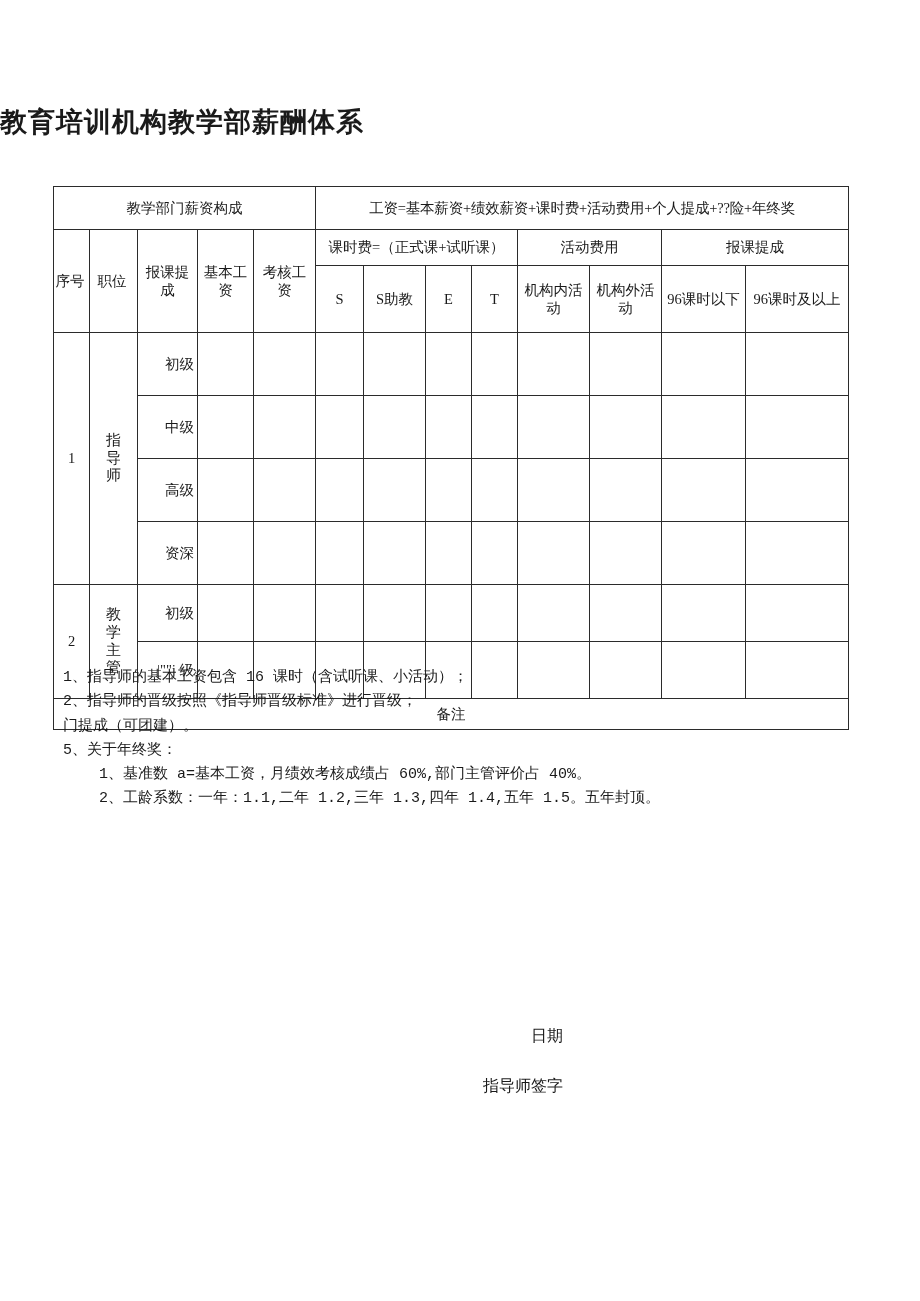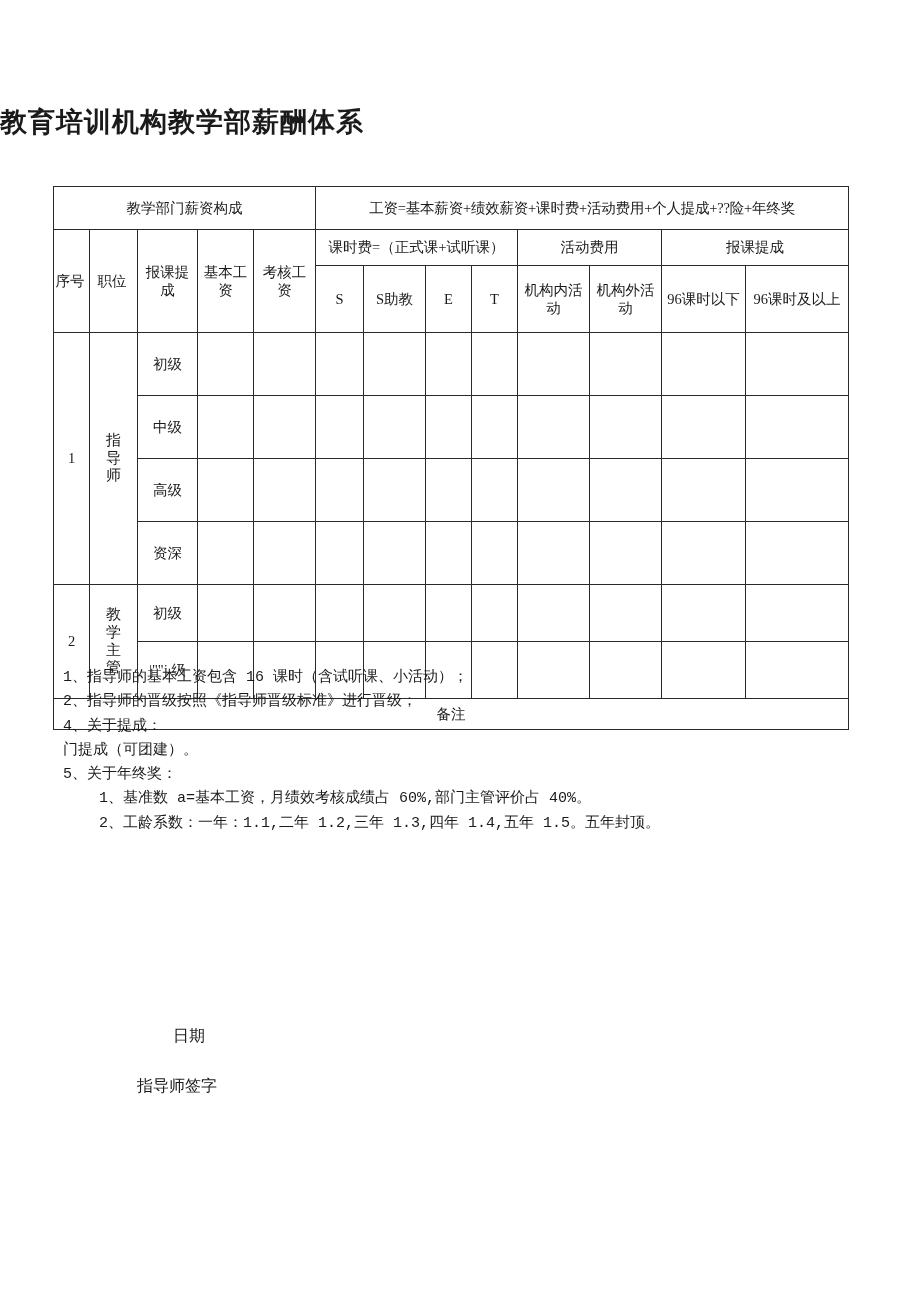--- a/index.html
+++ b/index.html
@@ -97,21 +97,21 @@
 
   
   .vertical-text {
     display: block;
     line-height: 1.18;
     text-align: center;
     font-size: 15px;
   }
   .vertical-text span { display: block; }
 
-  .level-cell { text-align: center; padding-left: 6px; font-size: 15px; margin-left: 13px; }
+  .level-cell { text-align: right; padding-left: 6px; font-size: 15px; margin-left: 13px; }
 
   .remark-row td {
     height: 26px;
     text-align: center;
     font-size: 14px;
     border-left: 1px solid #ffffff;
     border-right: 1px solid #ffffff;
     border-top: 1px solid #2b2b2b;
     border-bottom: 1px solid #2b2b2b;
   }
@@ -134,20 +134,21 @@
 
   
   .sig {
     position: absolute;
     left: 63px;
     top: 1028px;
     width: 500px;
     font-size: 16px;
     line-height: 1;
     font-family: "Liberation Serif", "DejaVu Serif", serif;
+    text-align: right;
   }
   .sig .date-line { padding-left: 110px; margin-bottom: 34px; }
   .sig .sign-line { padding-left: 74px; margin-top: 22px; }
 </style>
 </head>
 <body>
 
 <div class="page">
 
   <div class="doc-title">教育培训机构教学部薪酬体系</div>
@@ -298,21 +299,20 @@
       <tr class="remark-row">
         <td colspan="13">备注</td>
       </tr>
     </tbody>
       </table>
   </div>
 
   <div class="notes">
     <p class="note-l1">1、指导师的基本工资包含 16 课时（含试听课、小活动）；</p>
     <p class="note-l1">2、指导师的晋级按照《指导师晋级标准》进行晋级；</p>
-    <p class="note-l1">4、关于提成：</p>
     <p class="note-wrap">门提成（可团建）。</p>
     <p class="note-l1">5、关于年终奖：</p>
     <p class="note-l2b">1、基准数 a=基本工资，月绩效考核成绩占 60%,部门主管评价占 40%。</p>
     <p class="note-l2b">2、工龄系数：一年：1.1,二年 1.2,三年 1.3,四年 1.4,五年 1.5。五年封顶。</p>
   </div>
 
   <div class="sig">
     <div class="date-line">日期</div>
     <div class="sign-line">指导师签字</div>
   </div>

